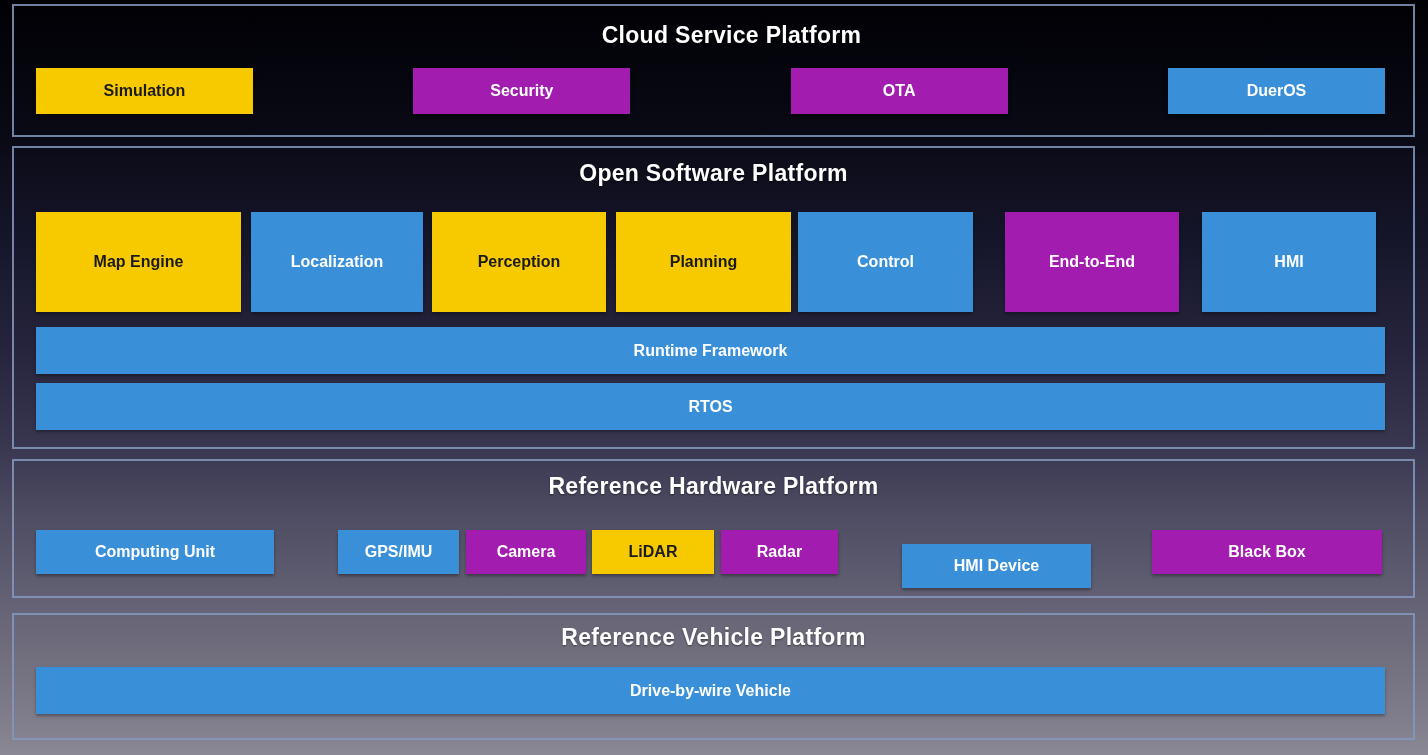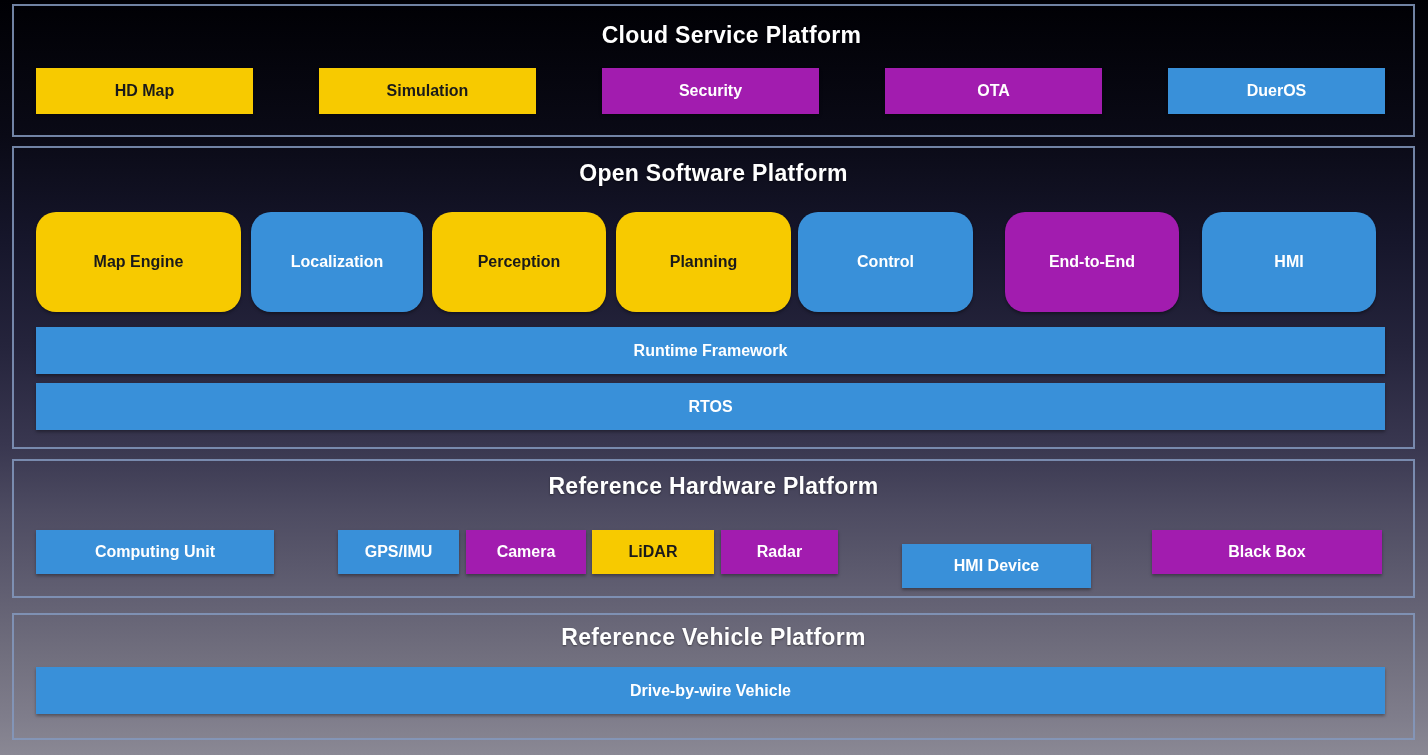--- a/index.html
+++ b/index.html
@@ -56,21 +56,21 @@
   .yellow { background: #f7ca00; color: #1a1a1a; }
   .blue   { background: #3990d9; color: #ffffff; }
   .red    { background: #a21caf; color: #ffffff; }
 
   
   #row-cloud { top: 62px; height: 46px; justify-content: space-between; }
   #row-cloud .bx { width: 217px; height: 46px; }
 
   
   #row-modules { top: 64px; height: 100px; }
-  #row-modules .bx { height: 100px; border-radius: 20px; }
+  #row-modules .bx { height: 100px; }
   .b-map-engine   { width: 205px; }
   .b-localization { width: 172px; margin-left: 10px; }
   .b-perception   { width: 174px; margin-left: 9px;  }
   .b-planning     { width: 175px; margin-left: 10px; }
   .b-control      { width: 175px; margin-left: 7px;  }
   .b-end-to-end   { width: 174px; margin-left: 32px; }
   .b-hmi          { width: 174px; margin-left: 23px; }
 
   
   .fullbar { position: absolute; left: 22px; width: 1349px; height: 47px; }
@@ -90,21 +90,20 @@
 
   
   #bar-vehicle { top: 52px; }
 </style>
 </head>
 <body>
 
 <div class="section" id="sec-cloud">
   <div class="section-title">Cloud Service Platform</div>
   <div class="row" id="row-cloud">
-    <div class="bx yellow">HD Map</div>
     <div class="bx yellow">Simulation</div>
     <div class="bx red">Security</div>
     <div class="bx red">OTA</div>
     <div class="bx blue">DuerOS</div>
   </div>
 </div>
 
 <div class="section" id="sec-software">
   <div class="section-title">Open Software Platform</div>
   <div class="row" id="row-modules">

